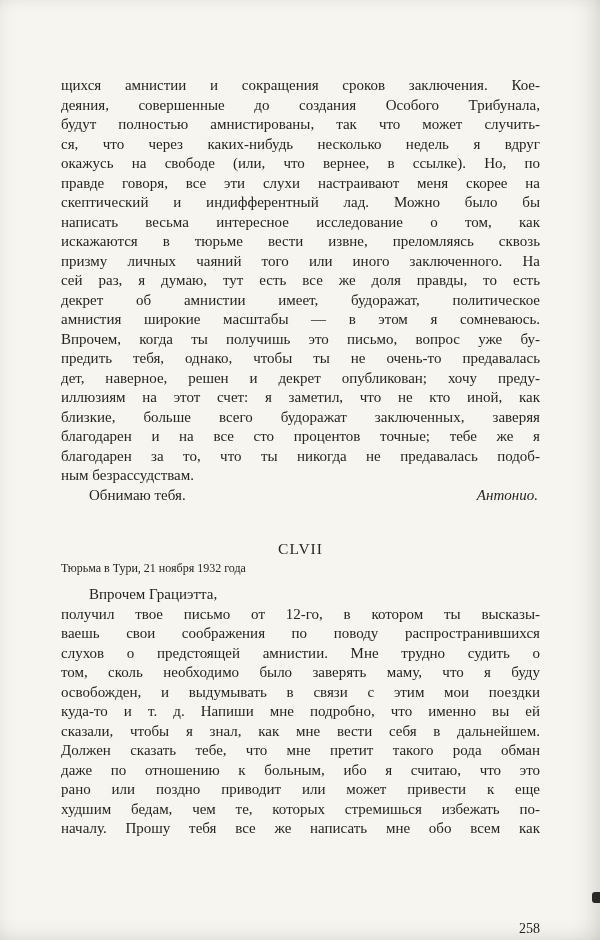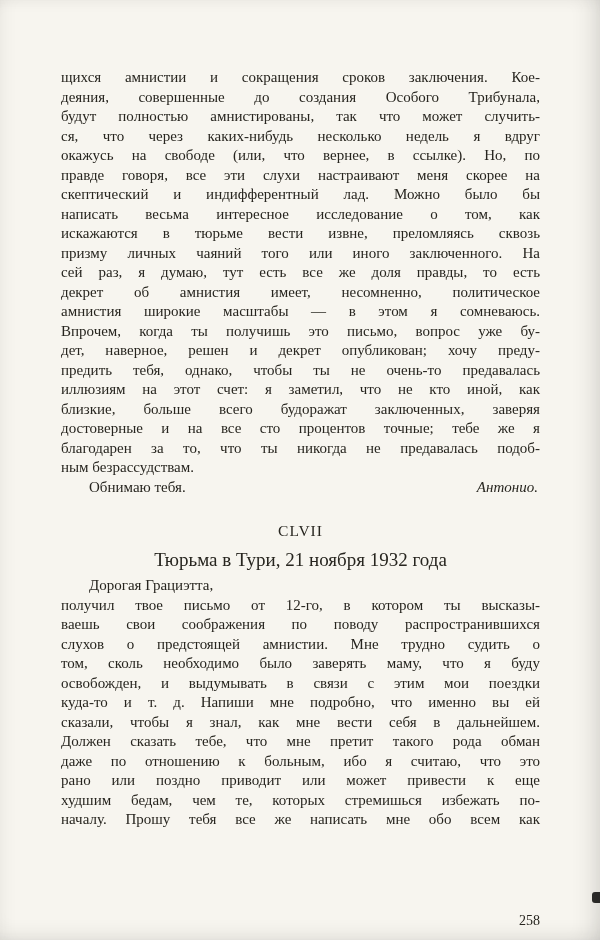--- a/index.html
+++ b/index.html
@@ -20,40 +20,40 @@
       inset 14px 0 22px -18px rgba(40,40,40,0.10),
       inset 0 12px 18px -14px rgba(40,40,40,0.07);
   }
   .page { position: absolute; inset: 0; }
   .speck {
     position: absolute; right: 0; top: 892px;
     width: 8px; height: 11px; background: #2b2a28;
     border-radius: 3px 0 0 3px;
   }
   .text-block {
-    position: absolute; left: 61px; top: 68px; width: 479px;
+    position: absolute; left: 61px; top: 76px; width: 479px;
     font-size: 15px; line-height: 19.5px;
   }
   .line {
     text-align: justify;
     text-align-last: justify;
     white-space: normal;
   }
   .line.plain { text-align: right; text-align-last: left; }
   .closing-row {
     display: flex; justify-content: space-between; align-items: baseline;
   }
   .closing { padding-left: 28px; }
   .signature { font-style: italic; padding-right: 2px; }
   .letter-number {
-    text-align: center; margin-top: 24px; font-size: 15.5px;
+    text-align: center; margin-top: 34px; font-size: 15.5px;
     letter-spacing: 1px;
   }
   .dateline {
-    text-align: center; margin-top: 9px; font-size: 19px;
+    text-align: left; font-size: 12px;
   }
   .salutation { margin-top: 7px; text-indent: 28px; }
   .page-number {
     position: absolute; left: 0; top: 843px; width: 479px;
     text-align: right; font-size: 14px;
   }
 </style>
 </head>
 <body>
 
@@ -65,40 +65,40 @@
         <div class="line">деяния, совершенные до создания Особого Трибунала,</div>
         <div class="line">будут полностью амнистированы, так что может случить-</div>
         <div class="line">ся, что через каких-нибудь несколько недель я вдруг</div>
         <div class="line">окажусь на свободе (или, что вернее, в ссылке). Но, по</div>
         <div class="line">правде говоря, все эти слухи настраивают меня скорее на</div>
         <div class="line">скептический и индифферентный лад. Можно было бы</div>
         <div class="line">написать весьма интересное исследование о том, как</div>
         <div class="line">искажаются в тюрьме вести извне, преломляясь сквозь</div>
         <div class="line">призму личных чаяний того или иного заключенного. На</div>
         <div class="line">сей раз, я думаю, тут есть все же доля правды, то есть</div>
-        <div class="line">декрет об амнистия имеет, несомненно, политическое</div>
+        <div class="line">декрет об амнистии имеет, будоражат, политическое</div>
         <div class="line">амнистия широкие масштабы — в этом я сомневаюсь.</div>
         <div class="line">Впрочем, когда ты получишь это письмо, вопрос уже бу-</div>
+        <div class="line">предить тебя, однако, чтобы ты не очень-то предавалась</div>
         <div class="line">дет, наверное, решен и декрет опубликован; хочу преду-</div>
-        <div class="line">предить тебя, однако, чтобы ты не очень-то предавалась</div>
         <div class="line">иллюзиям на этот счет: я заметил, что не кто иной, как</div>
         <div class="line">близкие, больше всего будоражат заключенных, заверяя</div>
-        <div class="line">достоверные и на все сто процентов точные; тебе же я</div>
+        <div class="line">благодарен и на все сто процентов точные; тебе же я</div>
         <div class="line">благодарен за то, что ты никогда не предавалась подоб-</div>
       </div>
     <div class="line plain">ным безрассудствам.</div>
 
     <div class="closing-row">
       <span class="closing">Обнимаю тебя.</span>
       <span class="signature">Антонио.</span>
     </div>
 
     <div class="letter-number">CLVII</div>
     <div class="dateline">Тюрьма в Тури, 21 ноября 1932 года</div>
-    <div class="salutation">Дорогая Грациэтта,</div>
+    <div class="salutation">Впрочем Грациэтта,</div>
 
     <div class="para">
         <div class="line">получил твое письмо от 12-го, в котором ты высказы-</div>
         <div class="line">ваешь свои соображения по поводу распространившихся</div>
         <div class="line">слухов о предстоящей амнистии. Мне трудно судить о</div>
         <div class="line">том, сколь необходимо было заверять маму, что я буду</div>
         <div class="line">освобожден, и выдумывать в связи с этим мои поездки</div>
         <div class="line">куда-то и т. д. Напиши мне подробно, что именно вы ей</div>
         <div class="line">сказали, чтобы я знал, как мне вести себя в дальнейшем.</div>
         <div class="line">Должен сказать тебе, что мне претит такого рода обман</div>

